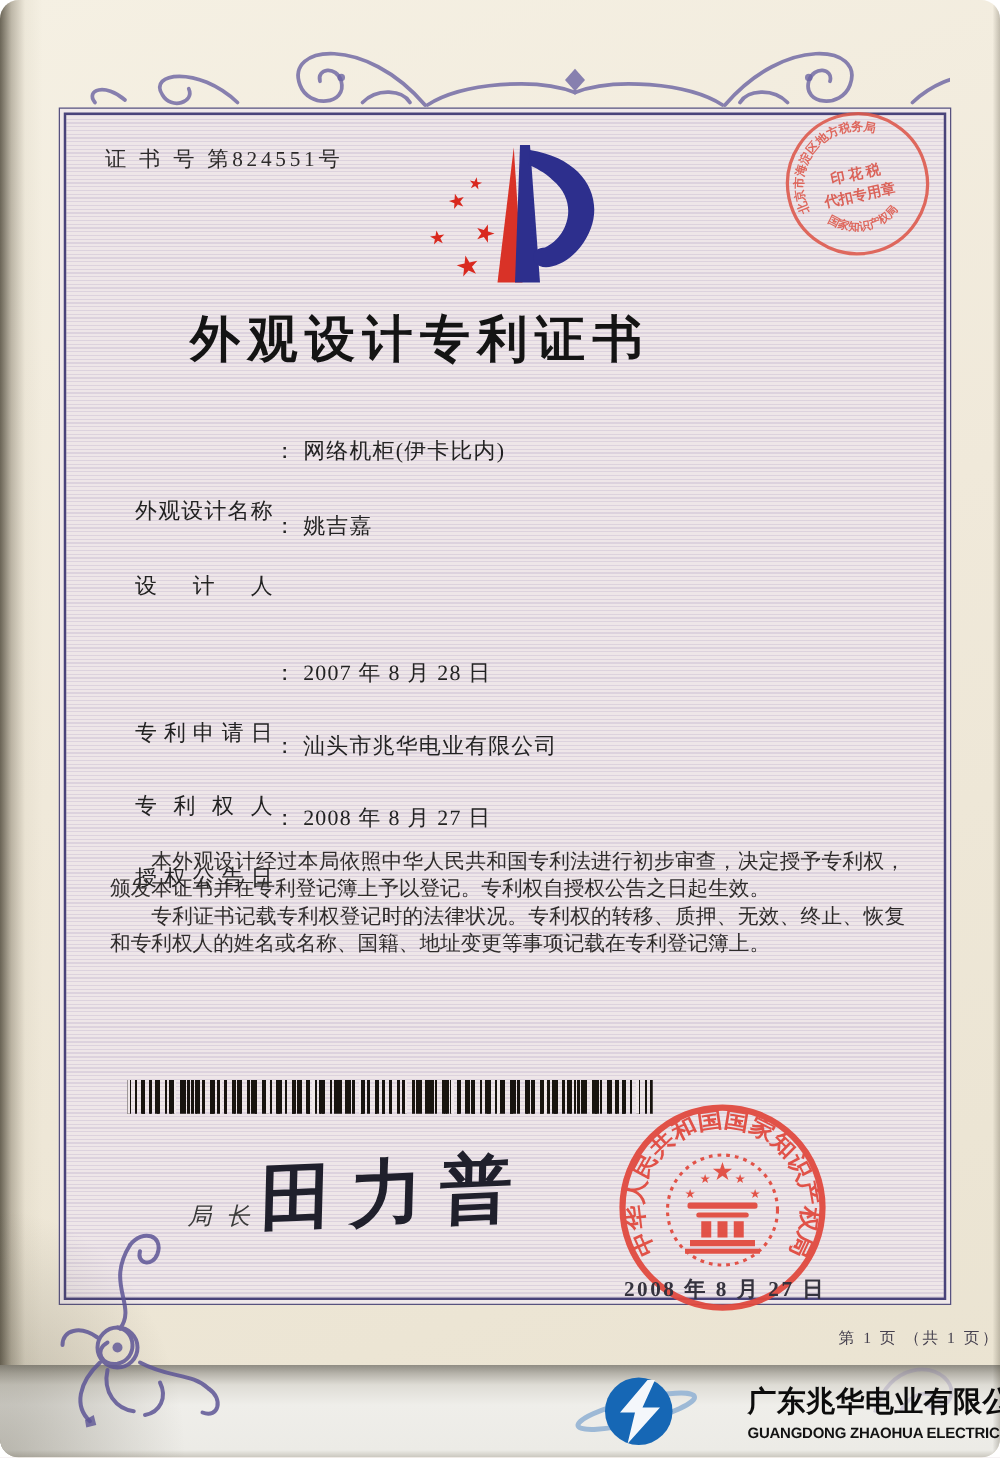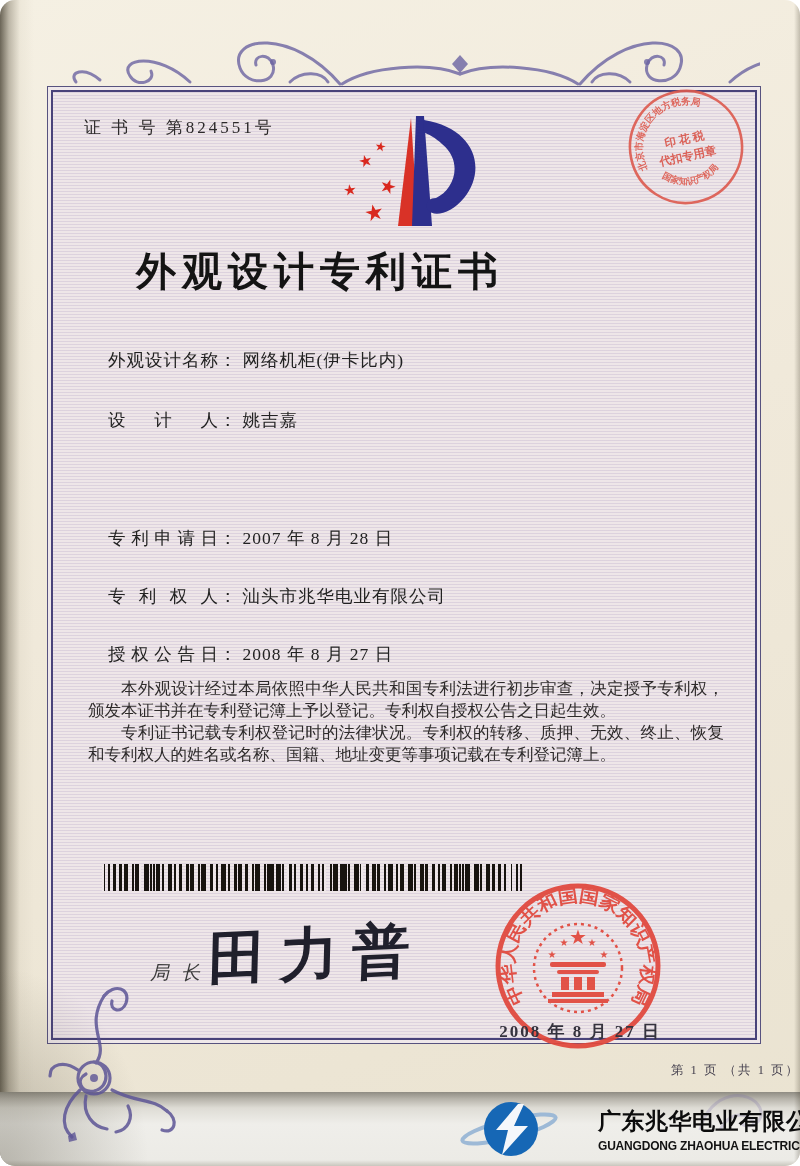--- a/index.html
+++ b/index.html
@@ -25,24 +25,24 @@
     background:#eee6e8;
     background-image:repeating-linear-gradient(180deg,rgba(150,130,180,.20) 0 1px,rgba(0,0,0,0) 1px 3px);}
 
   .ornament{position:absolute;pointer-events:none;}
 
   .cert-no{position:absolute;left:84px;top:116px;font-size:17px;letter-spacing:3px;color:#2c2a2a;}
 
   .logo{position:absolute;left:316px;top:106px;width:170px;height:132px;}
 
   .title{position:absolute;left:0;top:244px;width:640px;text-align:center;
-    font-size:40px;font-weight:bold;letter-spacing:6px;color:#141414;}
+    font-size:40px;font-weight:bold;letter-spacing:6px;color:#141414;padding-left:16px;}
 
   .field{position:absolute;left:108px;font-size:17.5px;color:#222;white-space:nowrap;}
-  .field .lbl{display:inline-block;width:110px;text-align:justify;text-align-last:justify;vertical-align:top;}
+  .field .lbl{display:inline-block;width:110px;text-align:justify;text-align-last:justify;vertical-align:top;margin-top:48px;}
   .field .colon{display:inline-block;margin:0 6px 0 1px;}
   .field .val{letter-spacing:1px;}
   .f0{top:348px}.f1{top:408px}.f2{top:466px}.f3{top:526px}.f4{top:584px}.f5{top:642px}
 
   .body-text{position:absolute;left:88px;top:678px;width:636px;
     font-size:16.5px;line-height:22px;color:#2e2b2b;text-align:justify;}
   .body-text p{margin:0;text-indent:2em;}
 
   .barcode{position:absolute;left:102px;top:864px;width:420px;height:27px;
     background:

